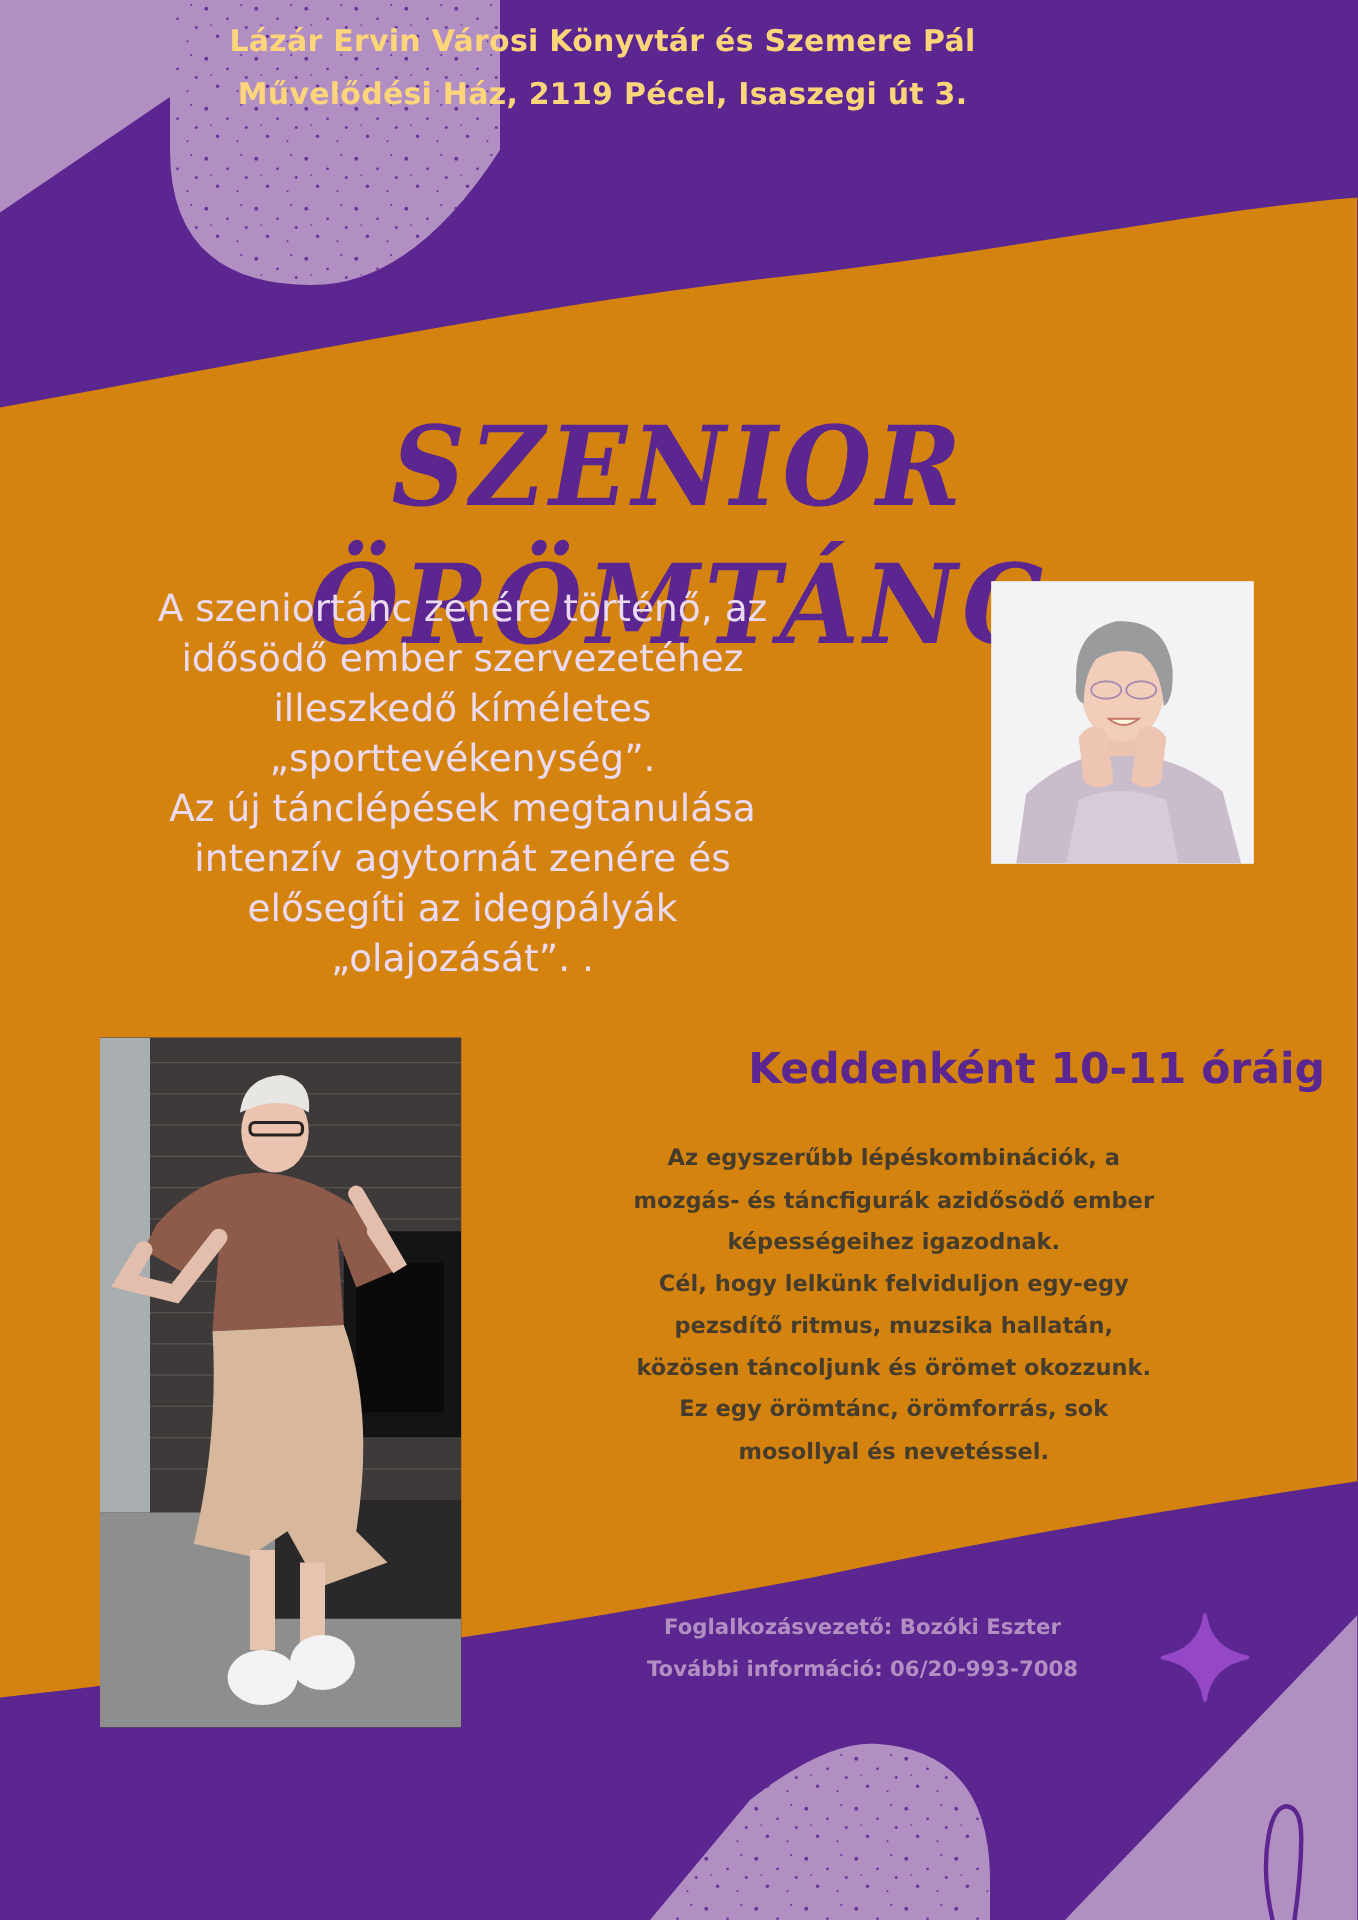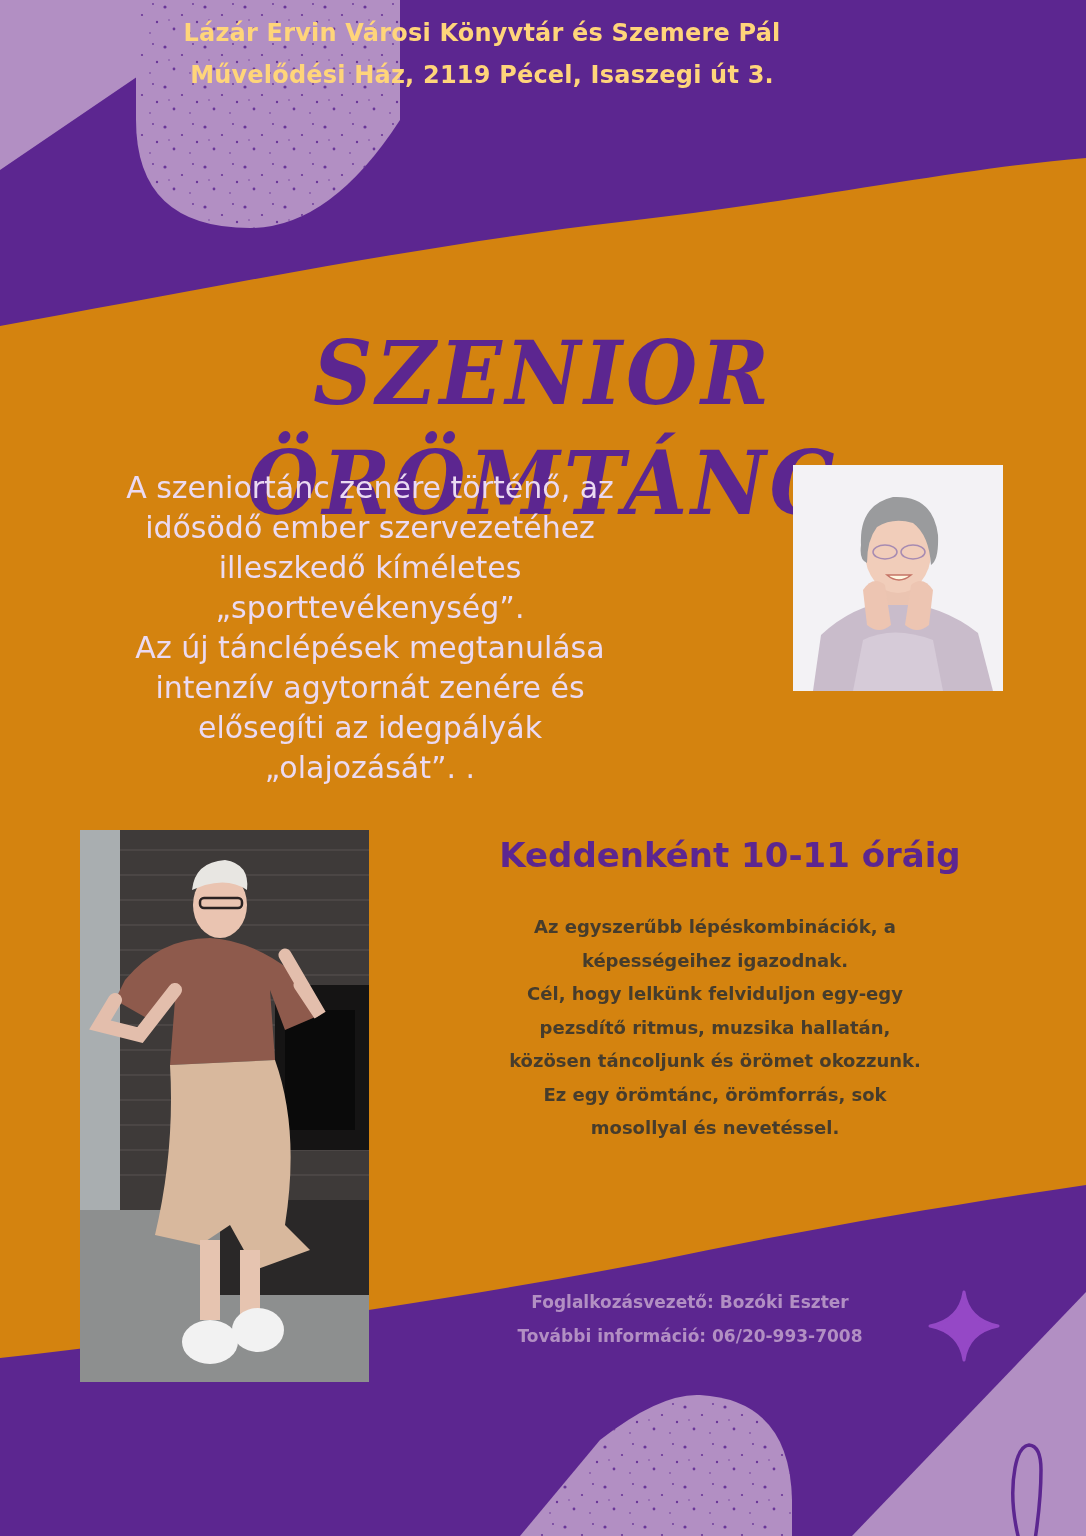--- a/index.html
+++ b/index.html
@@ -22,21 +22,21 @@
     color: #5C2690; font-family: "DejaVu Serif", "Liberation Serif", serif;
     font-style: italic; font-size: 88px; line-height: 110px; letter-spacing: 4px;
     transform: scaleX(0.93); transform-origin: center;
   }
   #intro {
     left: 40px; width: 660px; top: 468px;
     color: #EBDAF2; font-size: 30px; line-height: 40px;
   }
   #schedule {
     left: 400px; width: 660px; top: 833px;
-    color: #5C2690; font-size: 34px; line-height: 44px; font-weight: bold;
+    color: #5C2690; font-size: 34px; line-height: 44px; font-weight: bold; text-align: right;
   }
   #details {
     left: 395px; width: 640px; top: 910px;
     color: #463C2C; font-size: 18px; line-height: 33.5px; font-weight: bold;
   }
   #footer {
     left: 410px; width: 560px; top: 1285px;
     color: #B28FC3; font-size: 17px; line-height: 34px; font-weight: bold;
   }
   .photo { position: absolute; overflow: hidden; }
@@ -114,20 +114,21 @@
 
     <path d="M70,125 Q80,110 92,120 L98,160 Q86,170 74,160 Z" fill="#EDC5B2"></path>
     <path d="M140,125 Q130,110 118,120 L112,160 Q124,170 136,160 Z" fill="#EDC5B2"></path>
   </svg>
 </div>
 
 <div id="schedule" class="txt">Keddenként 10-11 óráig</div>
 
 <div id="details" class="txt">
   <div>Az egyszerűbb lépéskombinációk, a</div>
+  <div>mozgás- és táncfigurák azidősödő ember</div>
   <div>képességeihez igazodnak.</div>
   <div>Cél, hogy lelkünk felviduljon egy-egy</div>
   <div>pezsdítő ritmus, muzsika hallatán,</div>
   <div>közösen táncoljunk és örömet okozzunk.</div>
   <div>Ez egy örömtánc, örömforrás, sok</div>
   <div>mosollyal és nevetéssel.</div>
 </div>
 
 <div id="photo-dancer" class="photo">
   <svg width="289" height="552" viewBox="0 0 289 552">

